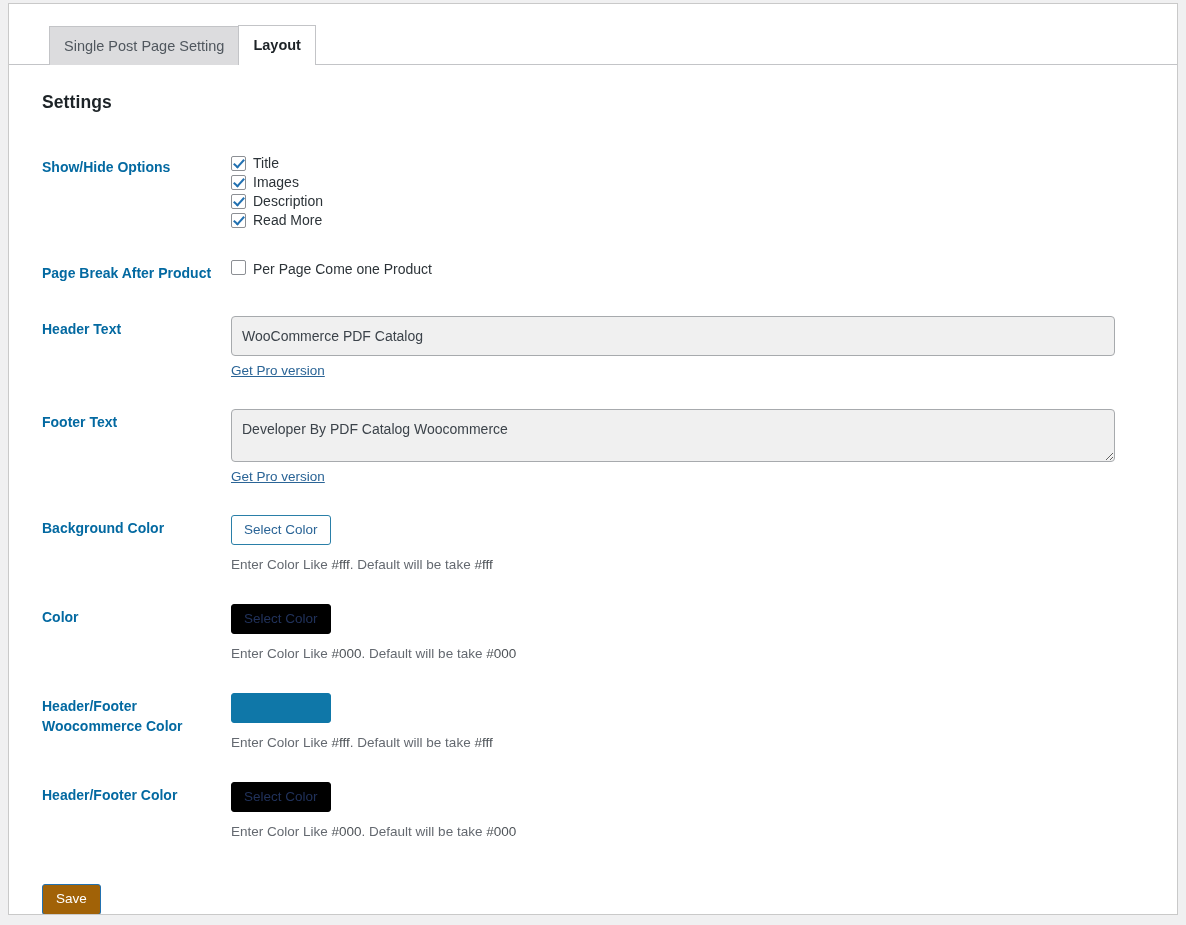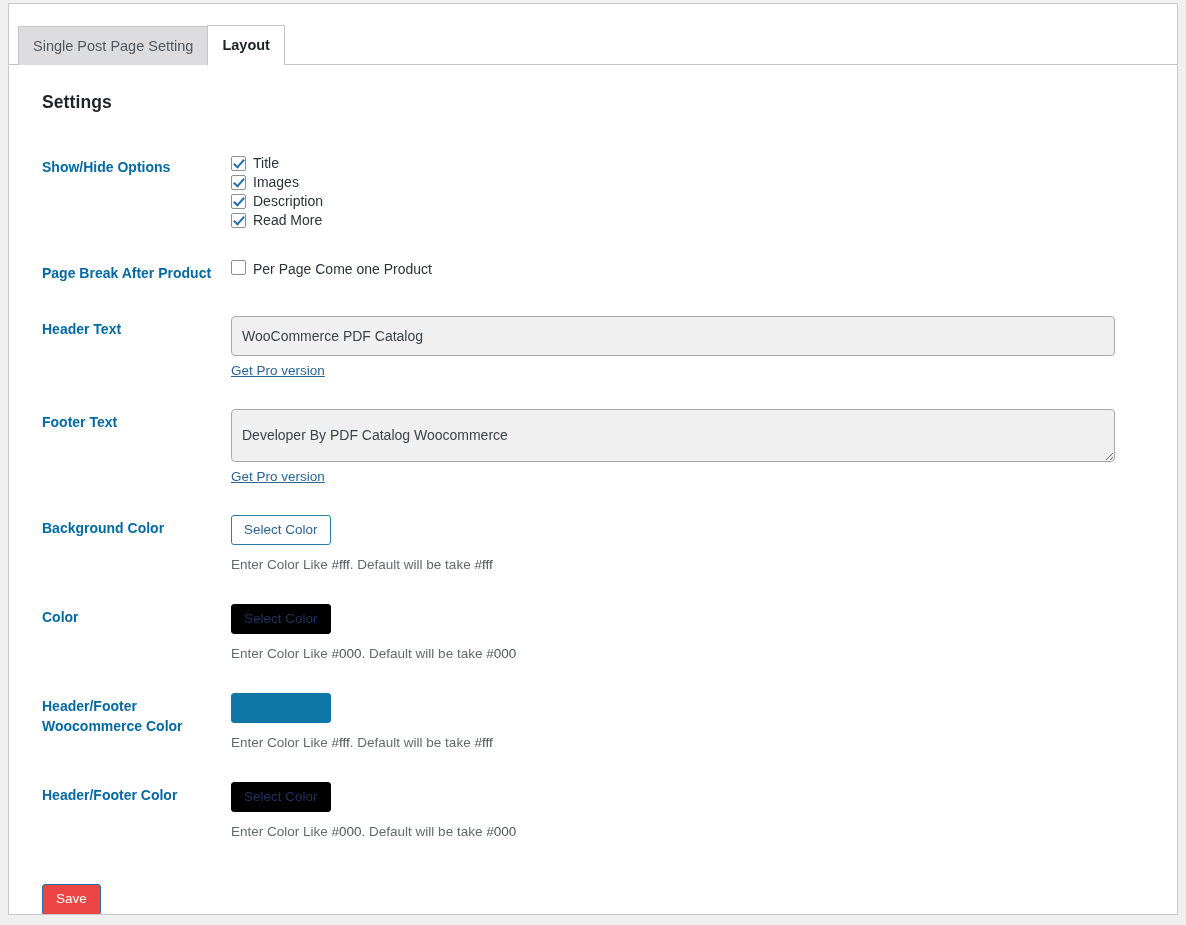--- a/index.html
+++ b/index.html
@@ -25,21 +25,21 @@
     border: 1px solid #c9c9c9;
     box-sizing: border-box;
     overflow: hidden;
   }
 
   
   .tab-bar {
     position: relative;
     height: 40px;
     margin: 21px 0 0 0;
-    padding-left: 9px;
+    padding-left: 40px;
     box-sizing: border-box;
   }
   .tab-bar:after {
     content: "";
     position: absolute;
     left: 0;
     right: 0;
     bottom: 0;
     height: 1px;
     background: #c3c4c7;
@@ -170,21 +170,21 @@
   .textarea-input {
     display: block;
     width: 884px;
     height: 53px;
     background: #f0f0f0;
     border: 1px solid #a7aaad;
     border-radius: 4px;
     font-family: "Liberation Sans", sans-serif;
     font-size: 14px;
     color: #3c434a;
-    padding: 16px 10px;
+    padding: 10px 10px;
     box-sizing: border-box;
     resize: vertical;
     line-height: 19px;
     overflow: hidden;
   }
   .pro-link {
     display: inline-block;
     margin-top: 7px;
     font-size: 13.5px;
     color: #2a6496;
@@ -231,21 +231,21 @@
     color: #4f5459;
     font-weight: normal;
   }
 
   
   .save-wrap {
     margin: 28px 0 0 33px;
   }
   .save-btn {
     display: inline-block;
-    background: #ef4444;
+    background: #a16207;
     color: #ffffff;
     border: 1px solid #2271b1;
     border-radius: 3px;
     font-size: 13.5px;
     font-family: "Liberation Sans", sans-serif;
     padding: 6px 13px 7px 13px;
     line-height: 16px;
     cursor: pointer;
     user-select: none;
   }

